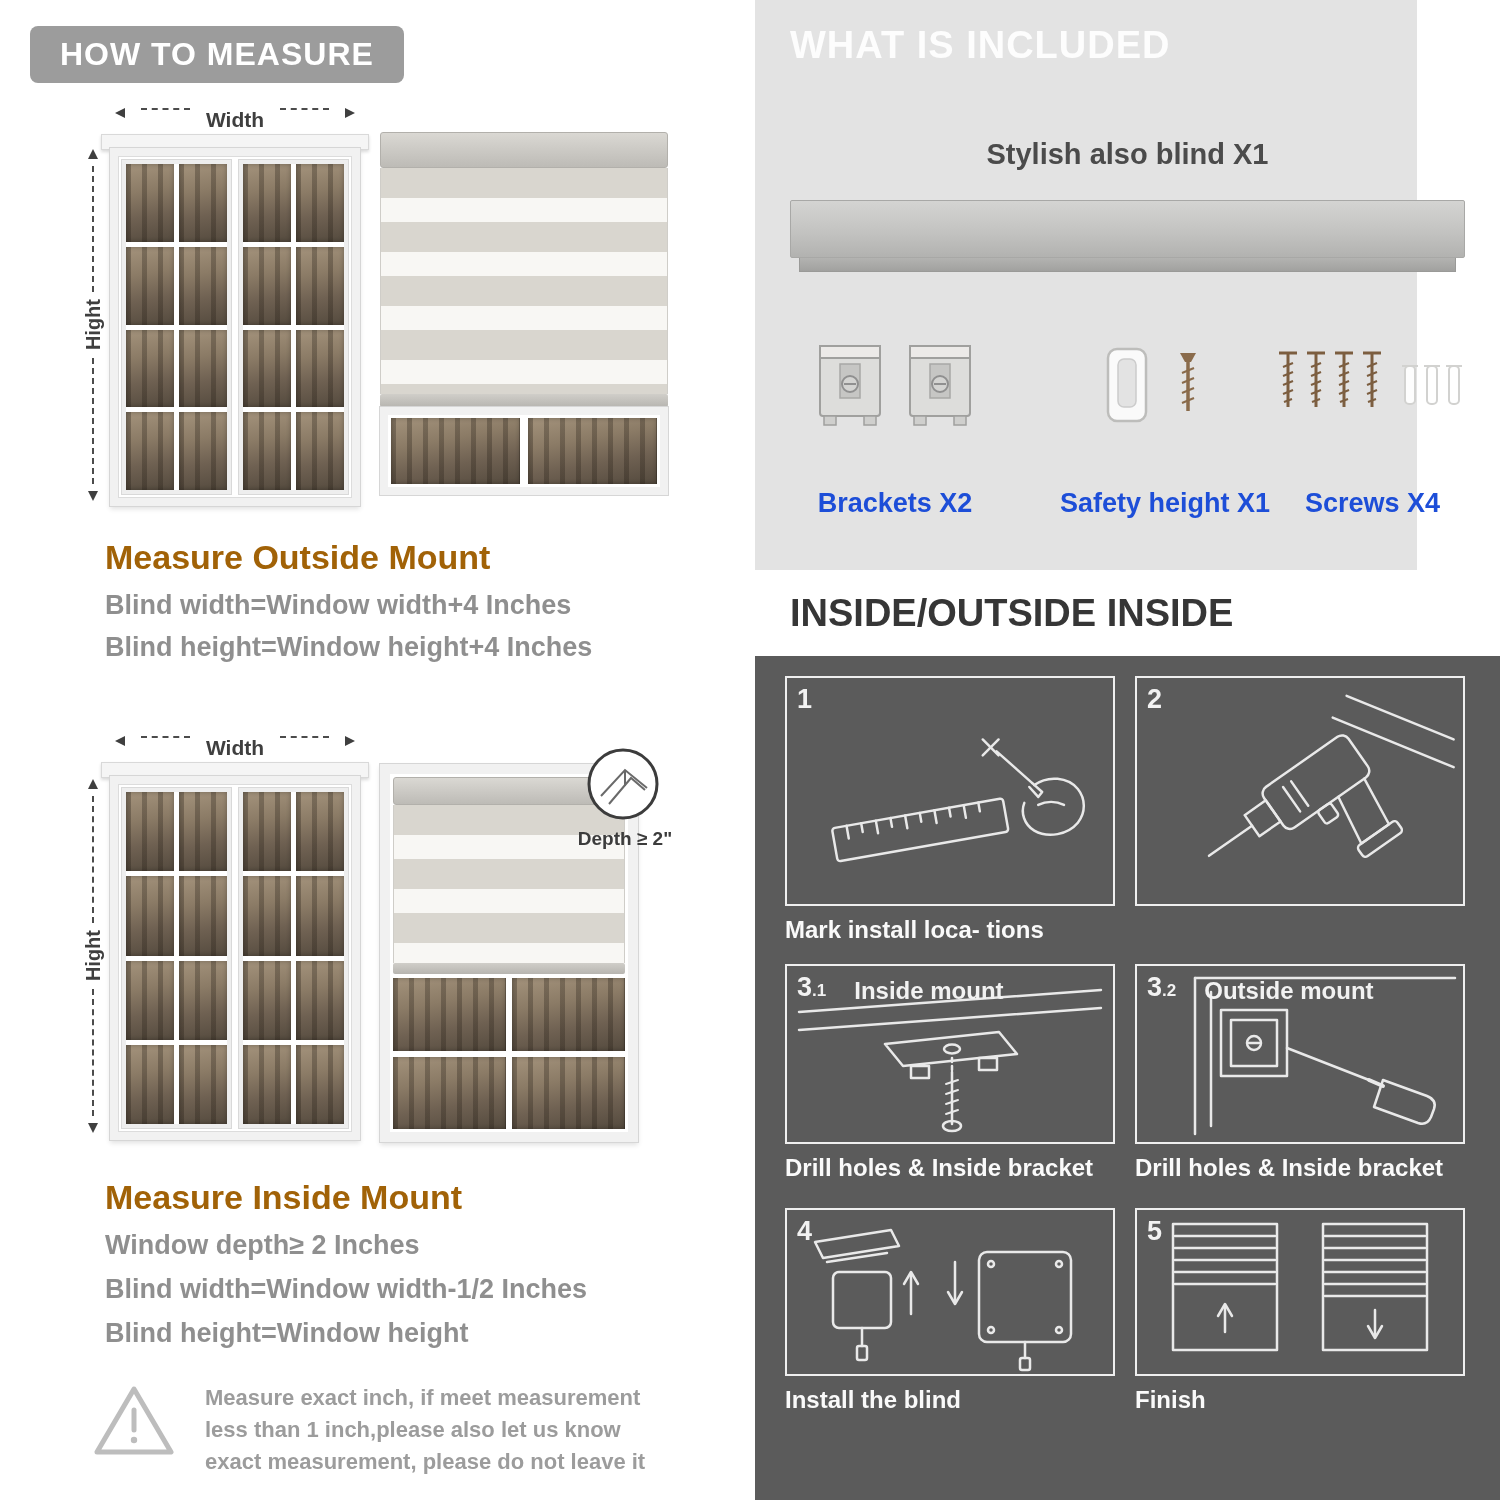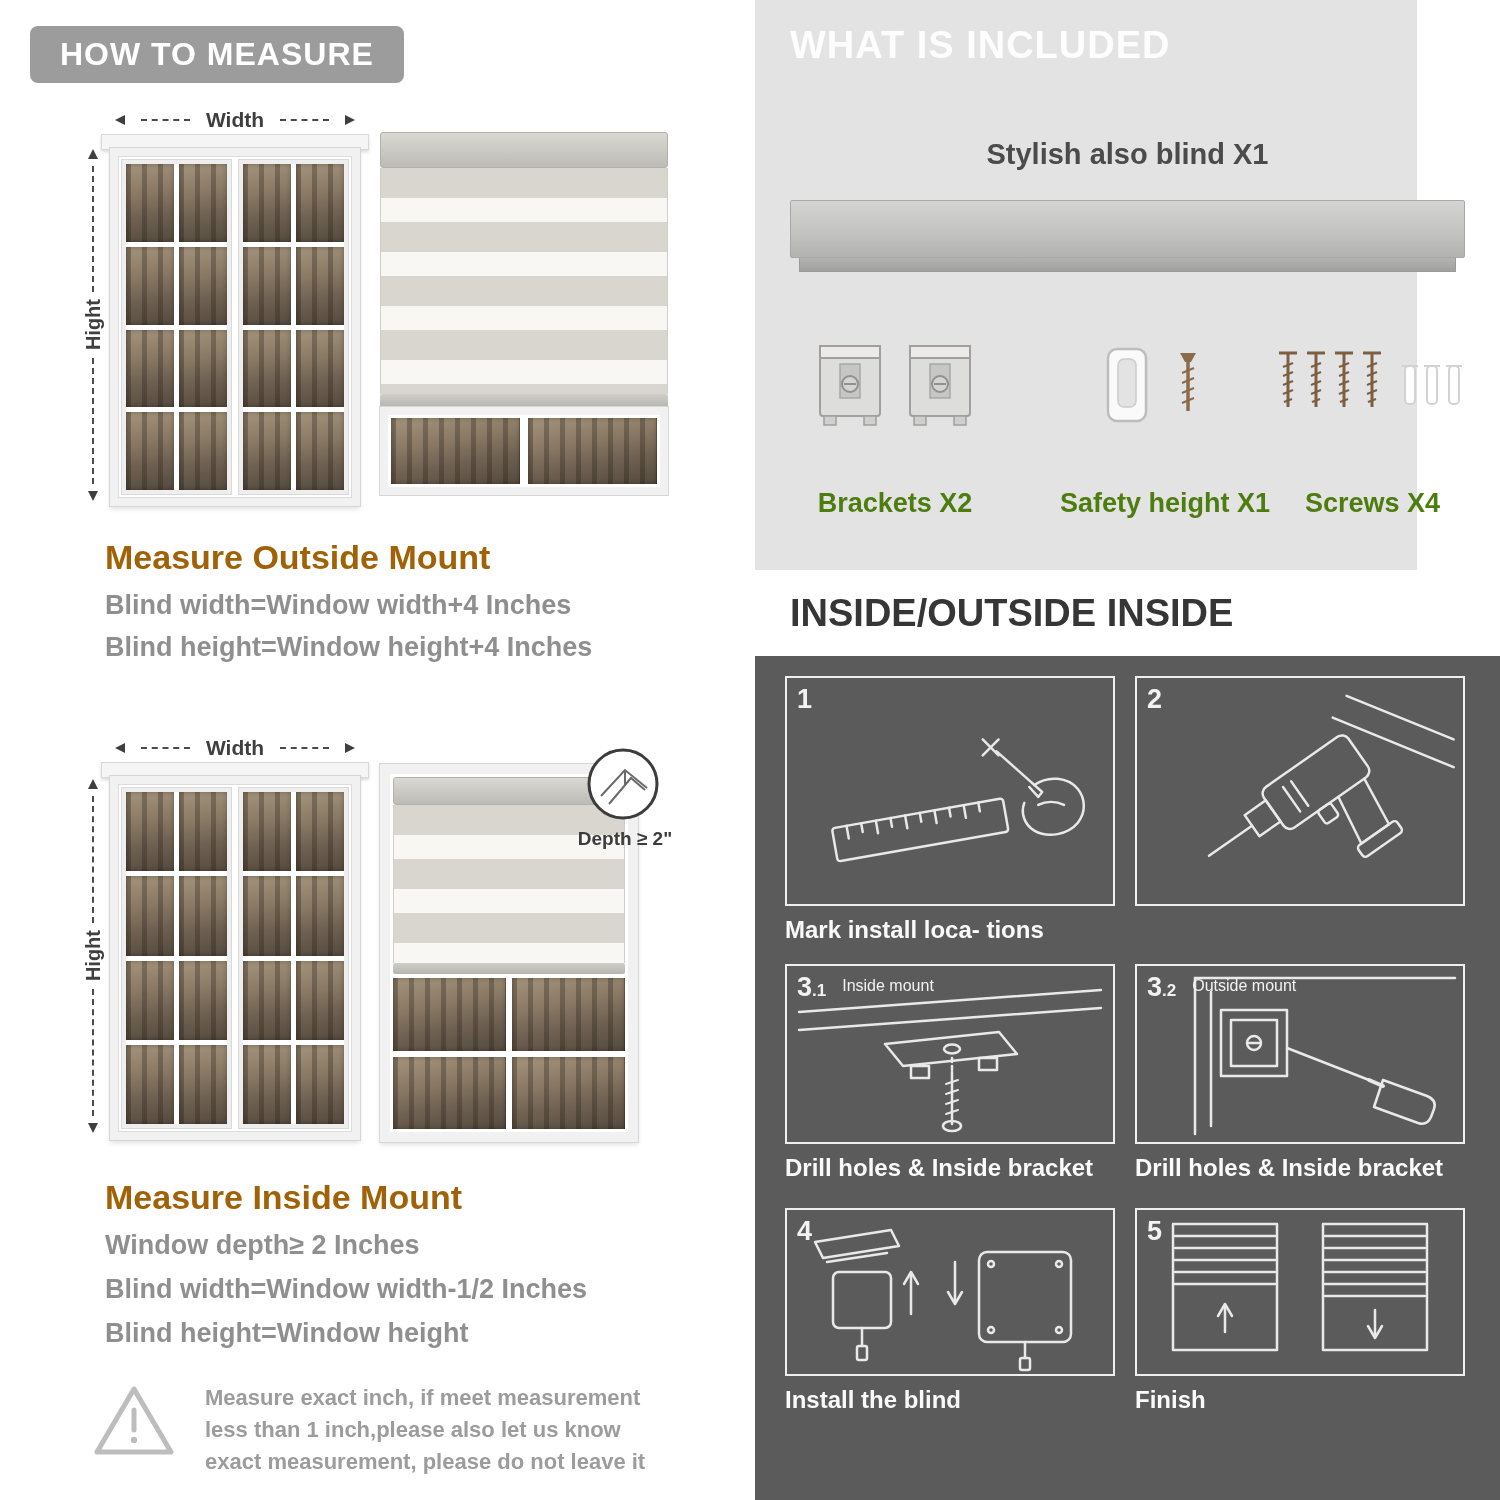--- a/index.html
+++ b/index.html
@@ -9,21 +9,21 @@
   
   .left { position:absolute; left:0; top:0; width:740px; height:1500px; background:#fff; }
   .pill { position:absolute; left:30px; top:26px; background:#9c9c9c; color:#fff;
           font-size:32px; font-weight:800; letter-spacing:1px; padding:10px 30px; border-radius:8px; }
 
   .fig { position:absolute; }
   .fig1 { left:80px; top:108px; width:620px; height:404px; }
   .fig2 { left:80px; top:728px; width:645px; height:424px; }
 
   
-  .arrow-h { position:absolute; display:flex; align-items:center; gap:16px; }
+  .arrow-h { position:absolute; display:flex; gap:16px; }
   .arrow-h .dash { flex:1; height:0; border-top:2px dashed #4b4b4b; }
   .tri-l { width:0;height:0;border:5px solid transparent;border-right:10px solid #3f3f3f; }
   .tri-r { width:0;height:0;border:5px solid transparent;border-left:10px solid #3f3f3f; }
   .arrow-h .lbl { font-size:21px; font-weight:700; color:#3f3f3f; }
   .arrow-v { position:absolute; display:flex; flex-direction:column; align-items:center; gap:7px; width:22px; }
   .arrow-v .dash { flex:1; width:0; border-left:2px dashed #4b4b4b; }
   .tri-u { width:0;height:0;border:5px solid transparent;border-bottom:10px solid #3f3f3f; }
   .tri-d { width:0;height:0;border:5px solid transparent;border-top:10px solid #3f3f3f; }
   .arrow-v .lbl { writing-mode:vertical-rl; transform:rotate(180deg); font-size:20px; font-weight:700; color:#3f3f3f; }
 
@@ -77,36 +77,36 @@
   .included-header { position:absolute; left:35px; top:24px; font-size:38px; font-weight:800;
                      color:#fdfdfd; letter-spacing:1px; }
   .blind-title { position:absolute; left:0; top:138px; width:745px; text-align:center;
                  font-size:29px; font-weight:700; color:#4b4b4b; }
   .headrail { position:absolute; left:35px; top:200px; width:675px; }
   .headrail .bar { height:58px; background:linear-gradient(180deg,#d4d4d2 0%,#c3c3c1 55%,#b2b2b0 100%);
                    border:1px solid #a8a8a6; border-radius:2px; }
   .headrail .lip { margin:0 9px; height:14px; background:linear-gradient(180deg,#b3b3b1,#a1a19f);
                    border:1px solid #9a9a98; border-top:none; }
   .inc-icon { position:absolute; }
-  .item-label { position:absolute; top:488px; text-align:center; font-size:27px; font-weight:700; color:#4d7c0f; }
+  .item-label { position:absolute; top:488px; text-align:center; font-size:27px; font-weight:700; color:#1d4ed8; }
 
   .mount-band { position:absolute; left:0; top:570px; width:745px; height:86px; background:#ffffff; }
   .mount-header { position:absolute; left:35px; top:0; line-height:86px; font-size:38px; font-weight:800; color:#363636; }
 
   .mount-dark { position:absolute; left:0; top:656px; width:745px; height:844px; background:#5b5b5b; }
   .cell { position:absolute; width:330px; }
   .c11 { left:30px;  top:20px; }  .c12 { left:380px; top:20px; }
   .c21 { left:30px;  top:308px; } .c22 { left:380px; top:308px; }
   .c31 { left:30px;  top:552px; } .c32 { left:380px; top:552px; }
   .panel { position:relative; border:2px solid #efefef; background:transparent; }
   .p-r1 { height:230px; } .p-r2 { height:180px; } .p-r3 { height:168px; }
   .numrow { position:absolute; left:10px; top:6px; display:flex; align-items:flex-start; z-index:2; }
   .step-num { font-size:27px; font-weight:700; color:#f2f2f2; }
   .step-num-small { font-size:17px; font-weight:700; color:#f2f2f2; margin-top:9px; }
-  .step-sub { font-size:16px; font-weight:400; color:#f2f2f2; margin-left:16px; margin-top:5px; }
+  .step-sub { font-size:24px; font-weight:700; color:#f2f2f2; margin-left:28px; margin-top:5px; }
   .panel svg { position:absolute; inset:0; width:100%; height:100%; }
   .step-caption { margin-top:10px; font-size:24px; font-weight:700; color:#fafafa; }
 
   .art { stroke:#e9e9e9; stroke-width:2.5; fill:none; stroke-linecap:round; stroke-linejoin:round; }
 </style>
 </head>
 <body>
 
 <div class="canvas">
 

